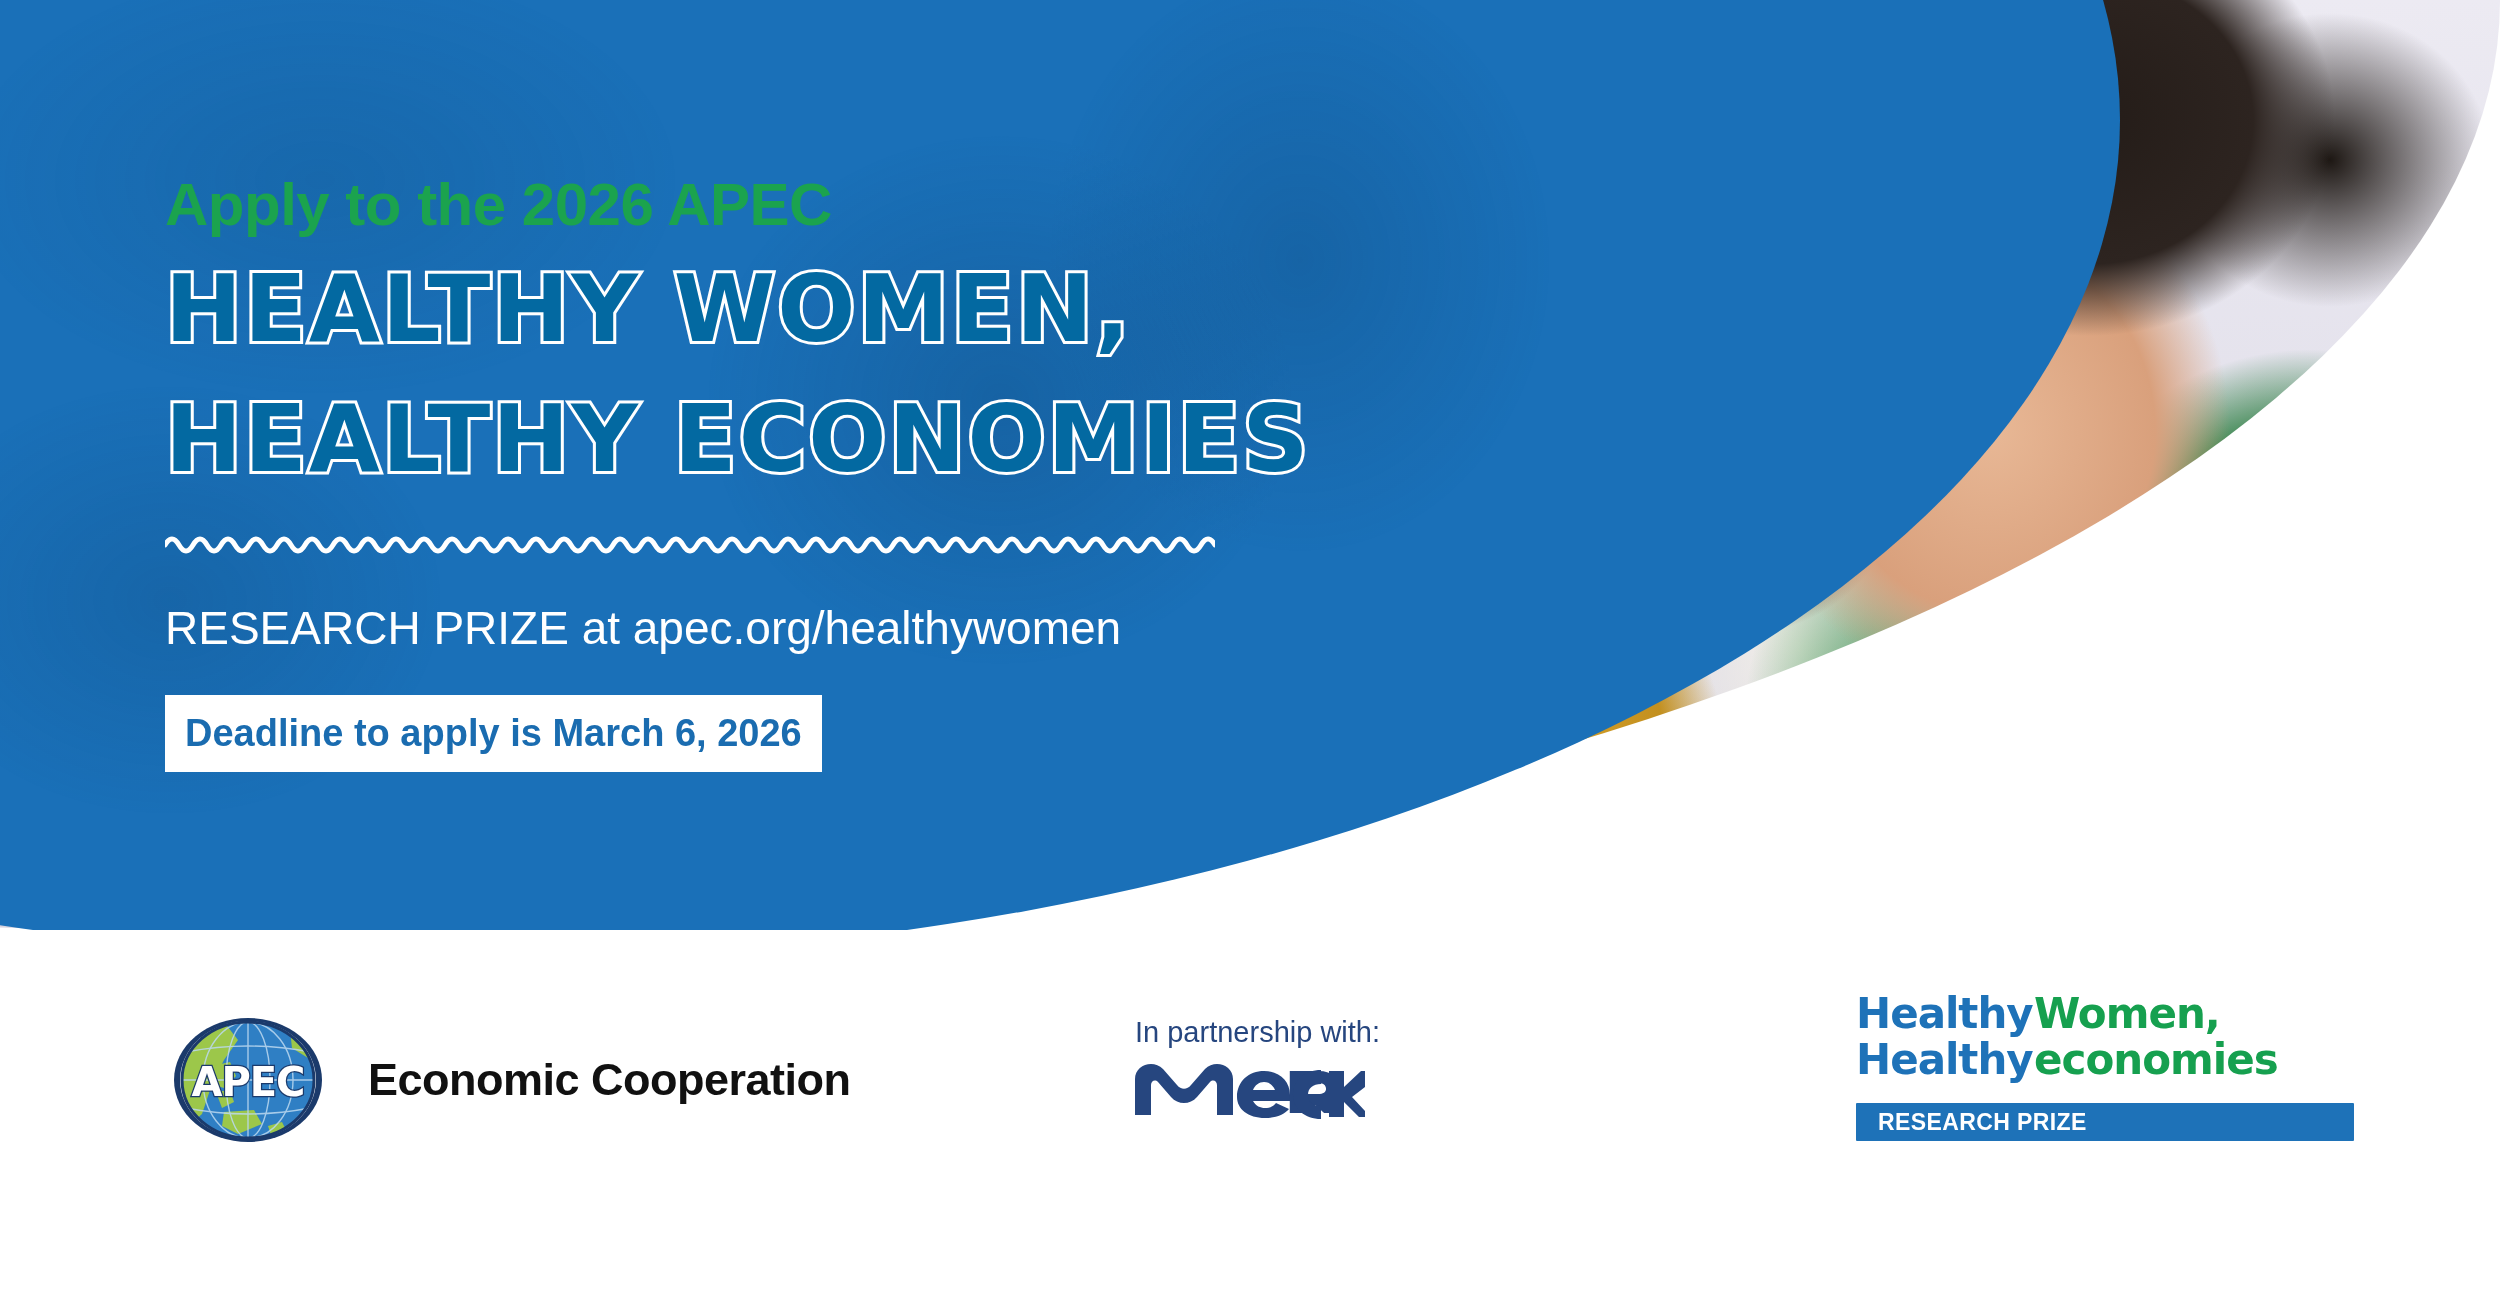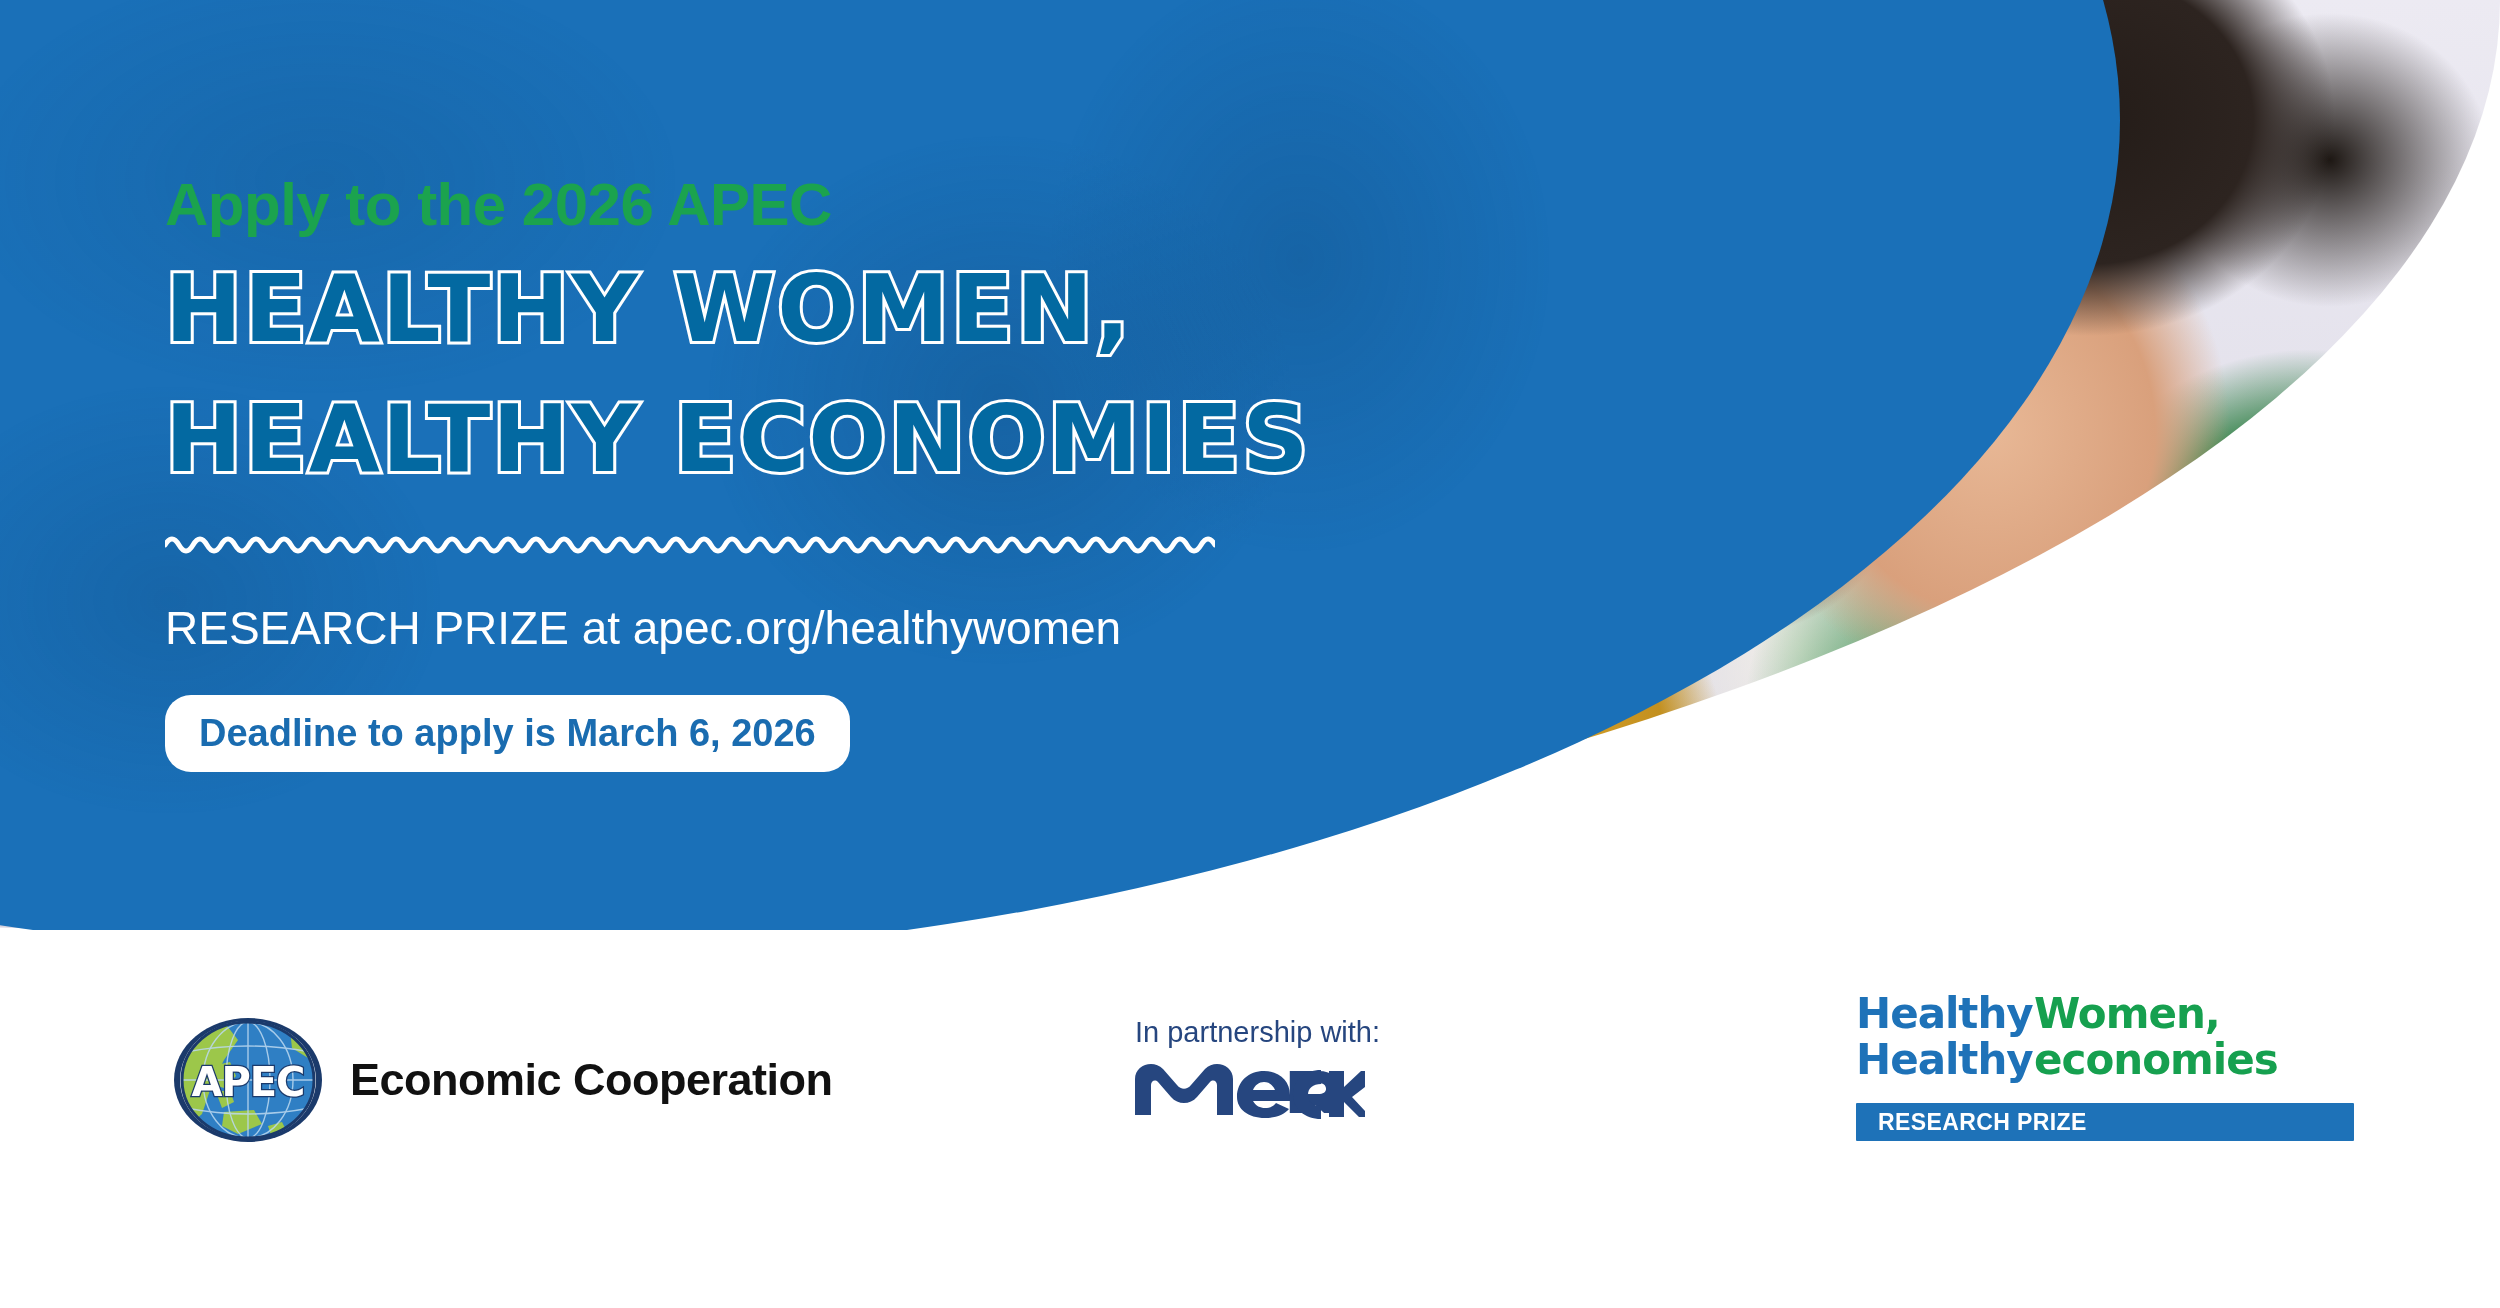--- a/index.html
+++ b/index.html
@@ -108,34 +108,33 @@
   .url{
     font-size:46px; color:#ffffff; font-weight:normal;
     margin:46px 0 0 0; letter-spacing:0px; white-space:nowrap;
   }
 
   .deadline{
     display:inline-block;
     background:#ffffff;
     color:#1a6cb0;
     font-size:38px; font-weight:bold;
-    padding:17px 34px;
+    padding:17px 20px;
     margin-top:40px;
     white-space:nowrap;
-    border-radius:26px;
   }
 
   
   #footer{
     position:absolute; left:0; top:930px;
     width:2500px; height:378px;
     background:#ffffff;
   }
 
-  .apec-lockup{ position:absolute; left:172px; top:88px; display:flex; align-items:center; gap:26px; }
+  .apec-lockup{ position:absolute; left:172px; top:88px; display:flex; align-items:center; gap:44px; }
   .apec-text{
     font-size:45px; font-weight:bold; color:#111111;
     line-height:1.12; letter-spacing:-0.5px; white-space:nowrap;
   }
 
   .merck-block{ position:absolute; left:1133px; top:68px; }
   .partner-label{ font-size:29px; color:#26467f; margin:18px 0 8px 2px; white-space:nowrap; }
 
   .hwhe-block{ position:absolute; left:1836px; top:56px;margin-left:20px; }
   .prize-pill{

